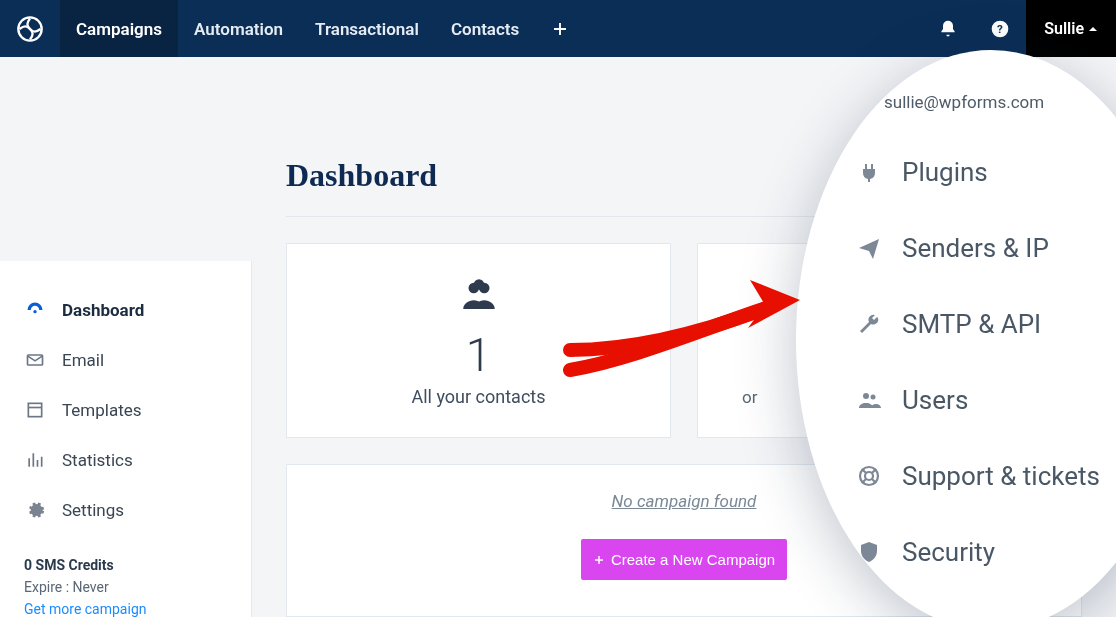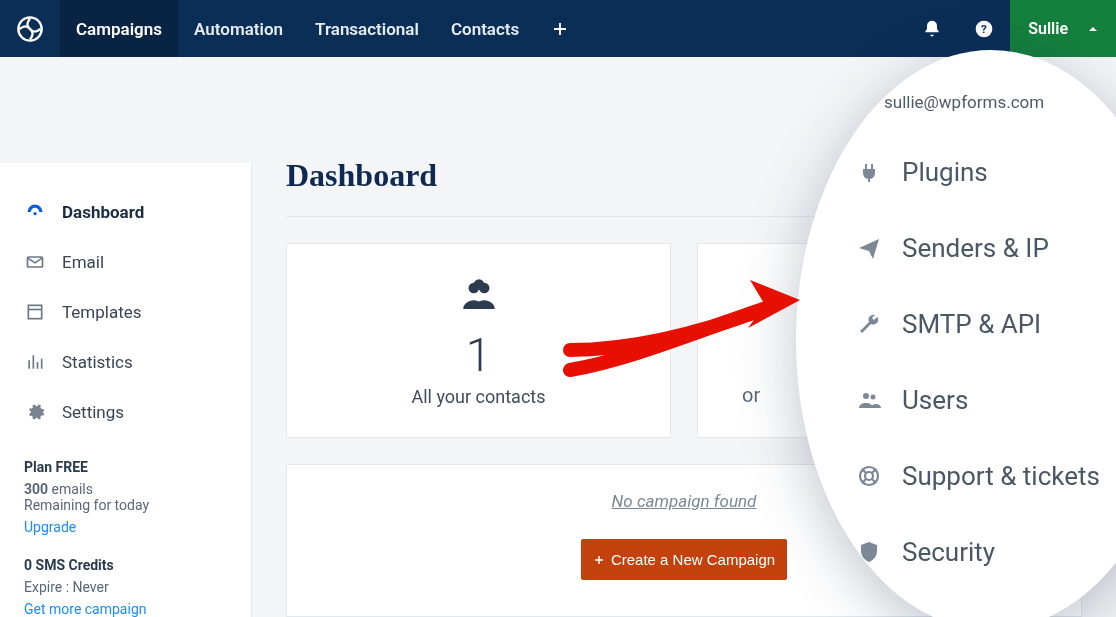--- a/index.html
+++ b/index.html
@@ -6,21 +6,21 @@
 body { font-family: -apple-system, BlinkMacSystemFont, "Segoe UI", Roboto, sans-serif; background: #f4f5f7; width: 1116px; height: 617px; overflow: hidden; position: relative; }
 
 
 .topnav { height: 57px; background: #0b2e57; display: flex; align-items: stretch; color: #fff; text-align: right; }
 .topnav .logo { width: 60px; display:flex; align-items:center; justify-content:center; background:#0b2e57; }
 .topnav .navitem { display:flex; align-items:center; padding: 0 16px; font-size:17px; font-weight:600; cursor:pointer; color:#e5ecf4; }
 .topnav .navitem.active { background:#092442; color:#fff; }
 .topnav .plus { width:50px; display:flex; align-items:center; justify-content:center; font-size:22px; cursor:pointer; }
 .topnav .spacer { flex:1; }
 .topnav .righticon { width:52px; display:flex; align-items:center; justify-content:center; cursor:pointer; }
-.topnav .userbtn { background:#15803d; padding:0 18px; display:flex; align-items:center; gap:20px; font-size:16px; font-weight:600; cursor:pointer; }
+.topnav .userbtn { background:#000000; padding:0 18px; display:flex; align-items:center; gap:4px; font-size:16px; font-weight:600; cursor:pointer; }
 
 
 .layout { display:flex; height: calc(100% - 57px); align-items: flex-end; }
 .sidebar { width:252px; background:#fff; border-right:1px solid #e4e7ec; padding:24px 0 0 24px; }
 .sidebar .item { display:flex; align-items:center; gap:16px; height:50px; cursor:pointer; }
 .sidebar .item .ico { width:22px; display:flex; justify-content:center; color:#6b7785; }
 .sidebar .item.active .ico { color:#0a5fd6; }
 .sidebar .item .lab { font-size:17px; color:#3a4654; }
 .sidebar .item.active .lab { font-weight:700; color:#1c2d41; }
 .sidebar .block { margin-top:22px; font-size:14px; color:#5a6776; padding-right:18px; }
@@ -31,21 +31,21 @@
 .main h1 { font-family: Georgia, "Times New Roman", serif; font-size:32px; font-weight:900; color:#0e2a52; margin-bottom:22px; }
 .main hr { border:none; border-top:1px solid #e2e7ed; margin-bottom:26px; }
 .cards { display:flex; gap:26px; }
 .card { flex:1; background:#fff; border:1px solid #e3e8ee; padding:30px 10px 30px 10px; text-align:center; }
 .card .cico { color:#2e3a4e; margin-bottom:8px; }
 .card .cnum { font-size:46px; font-weight:300; color:#2e3a4e; }
 .card .ctxt { font-size:18px; color:#3f4d5e; margin-top:4px; }
 .panel { margin-top:26px; background:#fff; border:1px solid #e3e8ee; padding:26px 30px 36px 30px; text-align:center; }
 .panel h2 { font-size:25px; font-weight:800; color:#2a394c; text-align:left; margin-bottom:28px; }
 .panel .empty { font-style:italic; color:#7b8896; font-size:17px; margin-bottom:28px;text-decoration:underline; }
-.newbtn { background:#c2410c; color:#fff; border:none; padding:12px 12px; font-size:15px; border-radius:2px; cursor:pointer; display:inline-flex; align-items:center; gap:6px; }
+.newbtn { background:#d946ef; color:#fff; border:none; padding:12px 12px; font-size:15px; border-radius:2px; cursor:pointer; display:inline-flex; align-items:center; gap:6px; }
 
 
 .popup { position:absolute; right:-70px; top:50px; width:390px; height:580px; background:#fff; border-radius:50%; box-shadow:0 14px 60px rgba(20,40,70,.28); padding:42px 60px 0 60px; overflow:hidden; }
 .popup .email { display:flex; align-items:center; gap:8px; font-size:17px; color:#4e5b69; margin-bottom:22px; margin-left:4px;}
 .popup .row { display:flex; align-items:center; gap:20px; height:76px; cursor:pointer; }
 .popup .row .pico { width:26px; color:#7d8896; display:flex; justify-content:center; }
 .popup .row .plab { font-size:26px; color:#4a5866; white-space:nowrap; }
 
 .arrow { position:absolute; left:550px; top:250px; pointer-events:none; }
 </style>
@@ -128,26 +128,20 @@
     </div>
     <div class="item">
       <span class="ico">
           <svg width="20" height="20" viewBox="0 0 24 24" fill="currentColor">
             <path d="M12 8a4 4 0 1 0 0 8 4 4 0 0 0 0-8zm9 4l2-1-1-3-2 .5a8 8 0 0 0-1.5-1.5L19 4l-3-1-1 2a8 8 0 0 0-2 0l-1-2-3 1 .5 2.5A8 8 0 0 0 8 8L6 7 5 10l2 1a8 8 0 0 0 0 2l-2 1 1 3 2-.5a8 8 0 0 0 1.5 1.5L9 20l3 1 1-2a8 8 0 0 0 2 0l1 2 3-1-.5-2.5A8 8 0 0 0 20 16l2 .5 1-3-2-1a8 8 0 0 0 0-2z" opacity=".9"></path>
           </svg>
         </span>
       <span class="lab">Settings</span>
     </div>
 
-    <div class="block">
-      <div class="title">Plan FREE</div>
-      <div><b>300</b> <span>emails</span></div>
-      <div>Remaining for today</div>
-      <span class="link">Upgrade</span>
-    </div>
 
     <div class="block">
       <div class="title">0 SMS Credits</div>
       <div>Expire : Never</div>
       <span class="link">Get more campaign</span>
     </div>
   </div>
 
   <div class="main">
     <h1>Dashboard</h1>
@@ -165,21 +159,21 @@
         <div class="cnum">1</div>
         <div class="ctxt">All your contacts</div>
       </div>
       <div class="card" style="position:relative;">
         <div class="cico" style="color:#1a8cff">
           <svg width="42" height="42" viewBox="0 0 24 24" fill="none" stroke="currentColor" stroke-width="2">
               <path d="M2 12s4-7 10-7 10 7 10 7-4 7-10 7S2 12 2 12z"></path>
               <circle cx="12" cy="12" r="3"></circle>
             </svg>
         </div>
-        <div style="position:absolute; bottom:30px; left:44px; color:#5b6775; font-size:20px;">or</div>
+        <div style="position:absolute; bottom:30px; left:44px; color:#5b6775; font-size:17px;">or</div>
       </div>
     </div>
     <div class="panel">
       <div class="empty">No campaign found</div>
       <button class="newbtn">
         <svg width="12" height="12" viewBox="0 0 24 24" stroke="#fff" stroke-width="3">
             <path d="M12 4v16M4 12h16"></path>
           </svg>
         <span>Create a New Campaign</span>
       </button>

